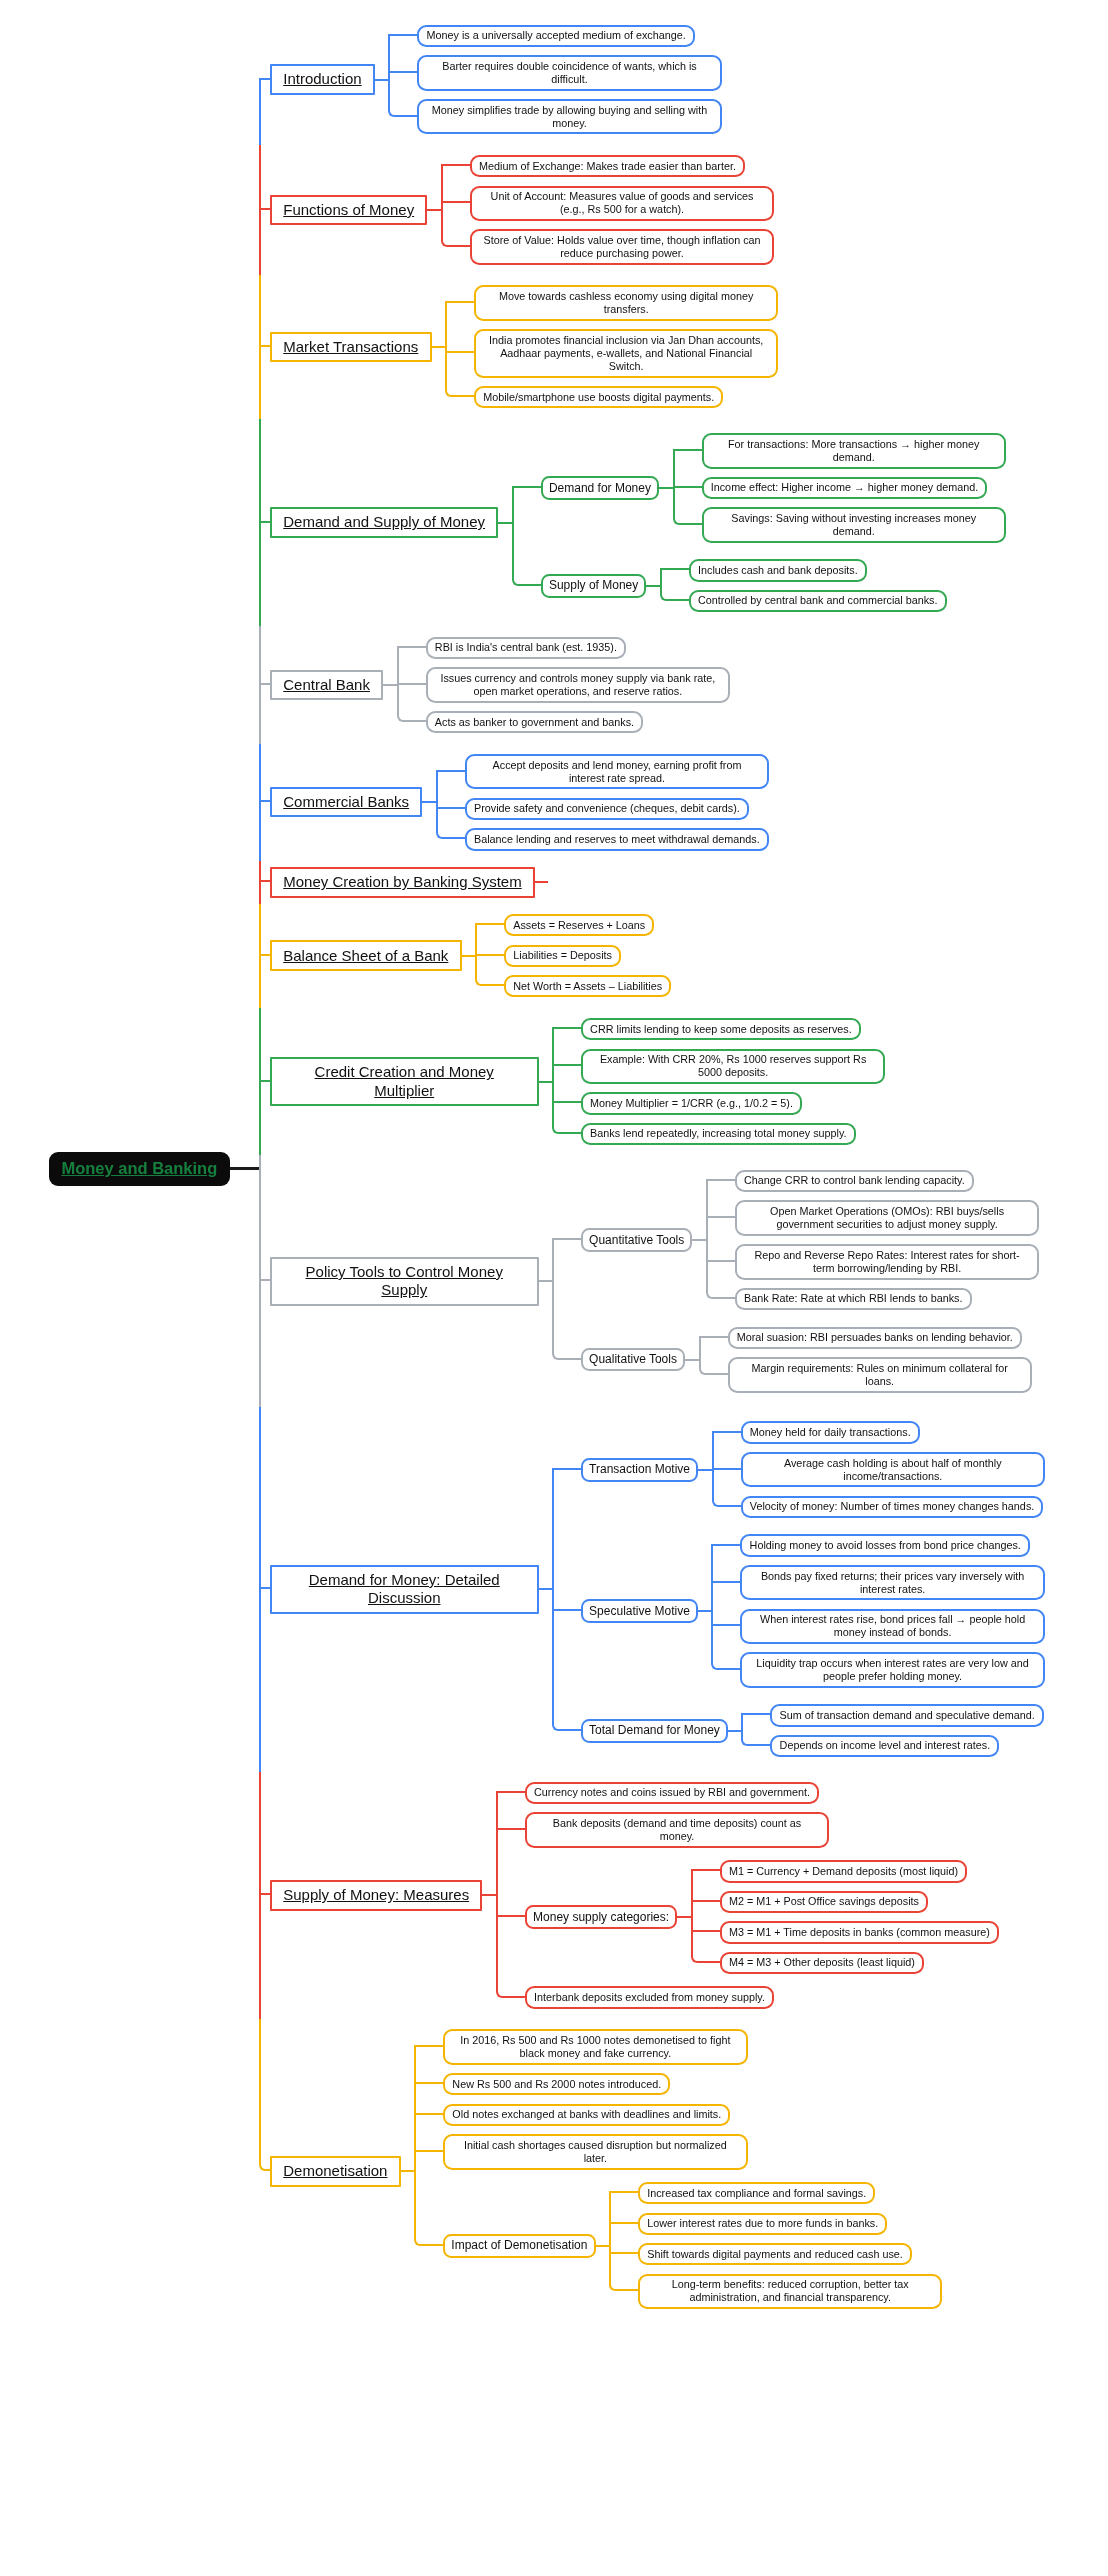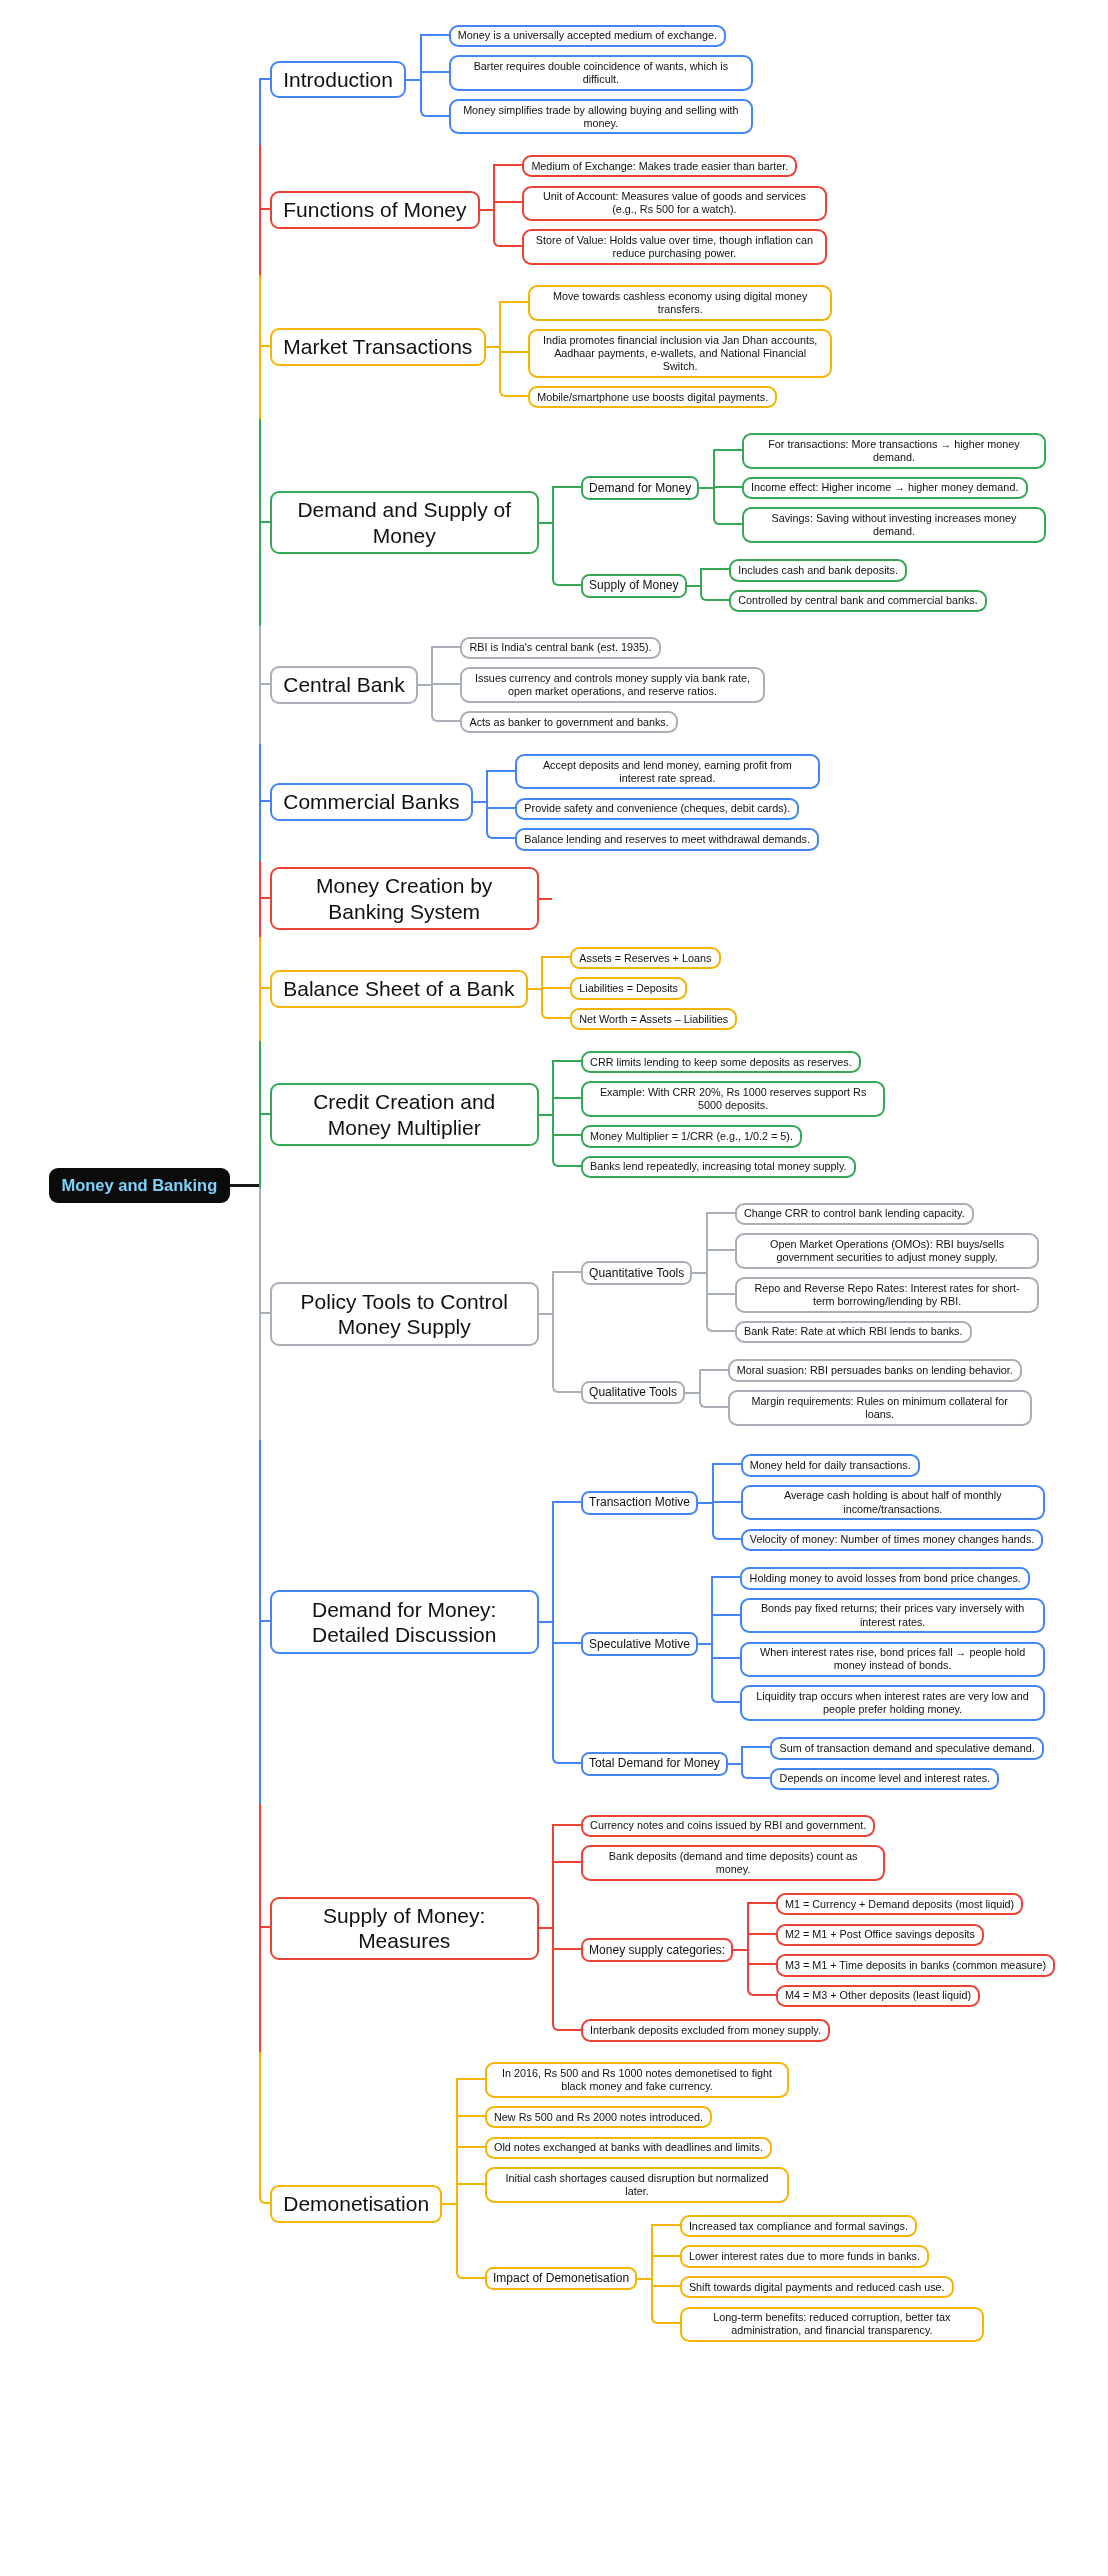--- a/index.html
+++ b/index.html
@@ -1,38 +1,38 @@
 <!DOCTYPE html>
 <html style="font-size:8.2px"><head>
 <meta charset="utf-8">
 <style>
   html,body{margin:0;padding:0;background:#fff;}
   .page{position:relative;width:1109px;height:2713px;background:#ffffff;overflow:hidden;
         font-family:"Liberation Sans",sans-serif;color:#111;}
   .tree{position:absolute;left:49px;top:14.4px;display:flex;align-items:center;}
-  .root-box{background:#0b0b0b;color:#7dd3fc;font-size:16.5px;font-weight:bold;line-height:1.2;
-        padding:7.2px 12.4px;border-radius:9px;white-space:nowrap;flex-shrink:0;}
+  .root-box{background:#0b0b0b;color:#15803d;font-size:16.5px;font-weight:bold;line-height:1.2;
+        padding:7.2px 12.4px;border-radius:9px;white-space:nowrap;flex-shrink:0;text-decoration:underline;}
   .stub{width:13.4px;border-top:2.6px solid var(--c);height:0;flex-shrink:0;}
   .root-stub{width:29px;border-top:3.1px solid #1a1a1a;height:0;flex-shrink:0;}
   .kids{display:flex;flex-direction:column;justify-content:center;}
   .row{display:flex;align-items:center;}
   .kid{position:relative;display:flex;align-items:center;padding:4.1px 0 4.1px 29px;}
   .kid::before{content:"";position:absolute;left:0;top:0;height:50%;width:29px;
         border-bottom:2.6px solid var(--c);border-left:2.6px solid var(--c);box-sizing:border-box;}
   .kid::after{content:"";position:absolute;left:0;top:50%;bottom:0;width:0;
         border-left:2.6px solid var(--c);}
   .kid:first-child::before{border-left:none;}
   .kid:last-child::after{content:none;}
   .kid:last-child::before{border-bottom-left-radius:6.2px;}
   .root-kids > .kid{padding:6.2px 0 6.2px 11.3px;}
   .root-kids > .kid::before{width:11.3px;}
   .box{background:#fff;border:2.1px solid var(--c);border-radius:9.3px;text-align:center;
         font-size:10.8px;line-height:1.22;padding:2.6px 7.2px;max-width:286px;box-sizing:content-box;}
-  .box.branch{font-size:21px;line-height:1.22;padding:4.1px 11.3px;border-width:2.6px;
-        border-radius:9px;max-width:242px;}
+  .box.branch{font-size:15px;line-height:1.22;padding:4.1px 11.3px;border-width:2.6px;
+        border-radius:1px;max-width:242px;text-decoration:underline;}
   .box.sub{font-size:12px;padding:2.6px 6.2px;border-radius:8.2px;white-space:nowrap;text-align:center;}
   .c-blue{--c:#4285F4;}
   .c-red{--c:#EA4335;}
   .c-gold{--c:#F4B400;}
   .c-green{--c:#34A853;}
   .c-gray{--c:#A9AFB6;}
 </style>
 </head>
 <body>
 

